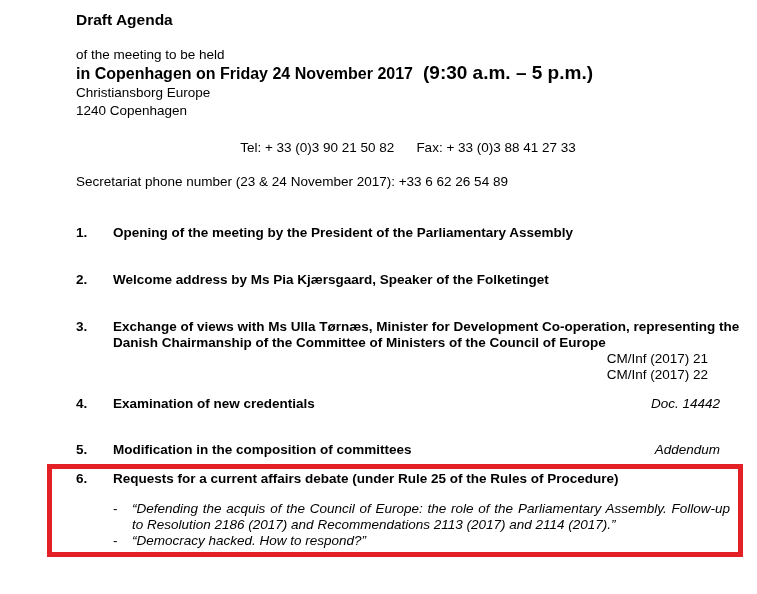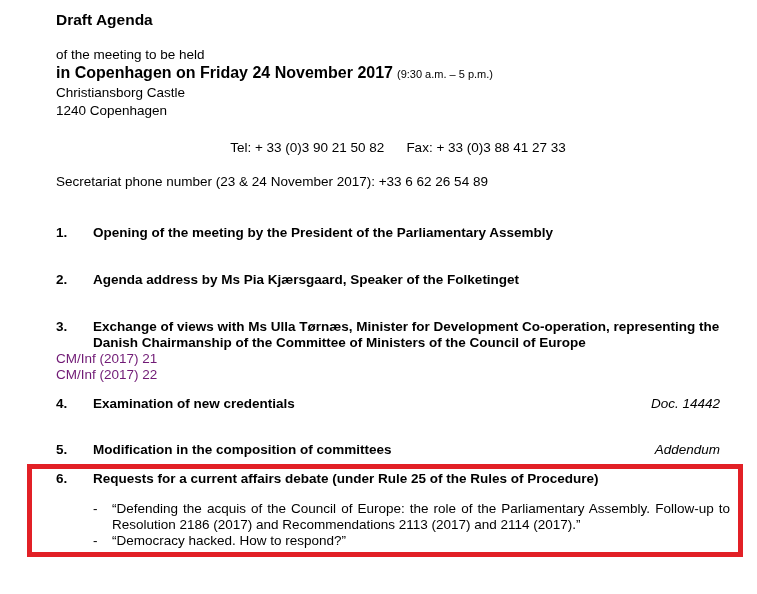--- a/index.html
+++ b/index.html
@@ -1,82 +1,82 @@
 <!DOCTYPE html>
 <html><head>
 <meta charset="utf-8">
 <style>
   html,body{margin:0;padding:0;}
   body{
     width:757px;height:594px;overflow:hidden;background:#ffffff;color:#000;
     font-family:"Liberation Sans",sans-serif;font-size:13.5px;line-height:16px;
   }
-  .page{padding:10px 17px 0 56px;box-sizing:border-box;}
+  .page{padding:10px 17px 0 76px;box-sizing:border-box;}
 
   .doc-title{font-size:15.5px;font-weight:bold;line-height:19px;}
   .intro{margin-top:18px;line-height:16px;}
   .meeting-line{font-weight:bold;font-size:16px;line-height:20px;}
-  .meeting-time{font-weight:normal;font-size:11px;margin-left:4px;}
+  .meeting-time{font-weight:bold;font-size:19px;margin-left:10px;}
   .venue{font-weight:bold;line-height:18px;}
   .addr{line-height:18px;}
   .telfax{margin-top:20px;text-align:center;}
   .fax{margin-left:22px;}
   .secretariat{margin-top:18px;}
 
   .item{display:flex;}
   .item .num{flex:0 0 37px;font-weight:bold;}
   .item .txt{font-weight:bold;flex:1;}
   .m1{margin-top:35px;}
   .m2{margin-top:31px;}
   .m3{margin-top:31px;}
   .m4{margin-top:13px;}
   .m5{margin-top:30px;}
 
   .row{display:flex;justify-content:space-between;align-items:flex-start;}
   .row .item{flex:1;}
   .refs{flex:0 0 auto;text-align:right;margin-right:20px;white-space:nowrap;line-height:16px;font-style:italic;}
-  .links{margin-right:32px;line-height:16px;color:#701a75;}
+  .links{text-align:right;margin-right:32px;line-height:16px;color:#000000;}
 
   .highlight{
     border:5px solid #e22026;
     margin:6px -3px 0 -29px;
     padding:2px 8px 3px 24px;
   }
   .sublist{margin:14px 0 0 37px;}
   .subitem{display:flex;}
   .subitem .dash{flex:0 0 19px;}
-  .subitem .stxt{flex:1;text-align:justify;}
+  .subitem .stxt{flex:1;text-align:justify;font-style:italic;}
 </style>
 </head>
 <body>
 
 <div class="page">
 
   <div class="doc-title">Draft Agenda</div>
 
   <div class="intro">of the meeting to be held</div>
   <div class="meeting-line">
     <span>in Copenhagen on Friday 24 November 2017</span><span class="meeting-time">(9:30 a.m. – 5 p.m.)</span>
   </div>
-  <div class="addr">Christiansborg Castle</div>
+  <div class="addr">Christiansborg Europe</div>
   <div class="addr">1240 Copenhagen</div>
 
   <div class="telfax">
     <span>Tel: + 33 (0)3 90 21 50 82</span><span class="fax">Fax: + 33 (0)3 88 41 27 33</span>
   </div>
   <div class="secretariat">Secretariat phone number (23 &amp; 24 November 2017): +33 6 62 26 54 89</div>
 
   <div class="item m1">
     <span class="num">1.</span>
     <span class="txt">Opening of the meeting by the President of the Parliamentary Assembly</span>
   </div>
 
   <div class="item m2">
     <span class="num">2.</span>
-    <span class="txt">Agenda address by Ms Pia Kjærsgaard, Speaker of the Folketinget</span>
+    <span class="txt">Welcome address by Ms Pia Kjærsgaard, Speaker of the Folketinget</span>
   </div>
 
   <div class="item m3">
     <span class="num">3.</span>
     <span class="txt">Exchange of views with Ms Ulla Tørnæs, Minister for Development Co-operation, representing the Danish Chairmanship of the Committee of Ministers of the Council of Europe</span>
   </div>
   <div class="links">
     <div>CM/Inf (2017) 21</div>
     <div>CM/Inf (2017) 22</div>
   </div>

